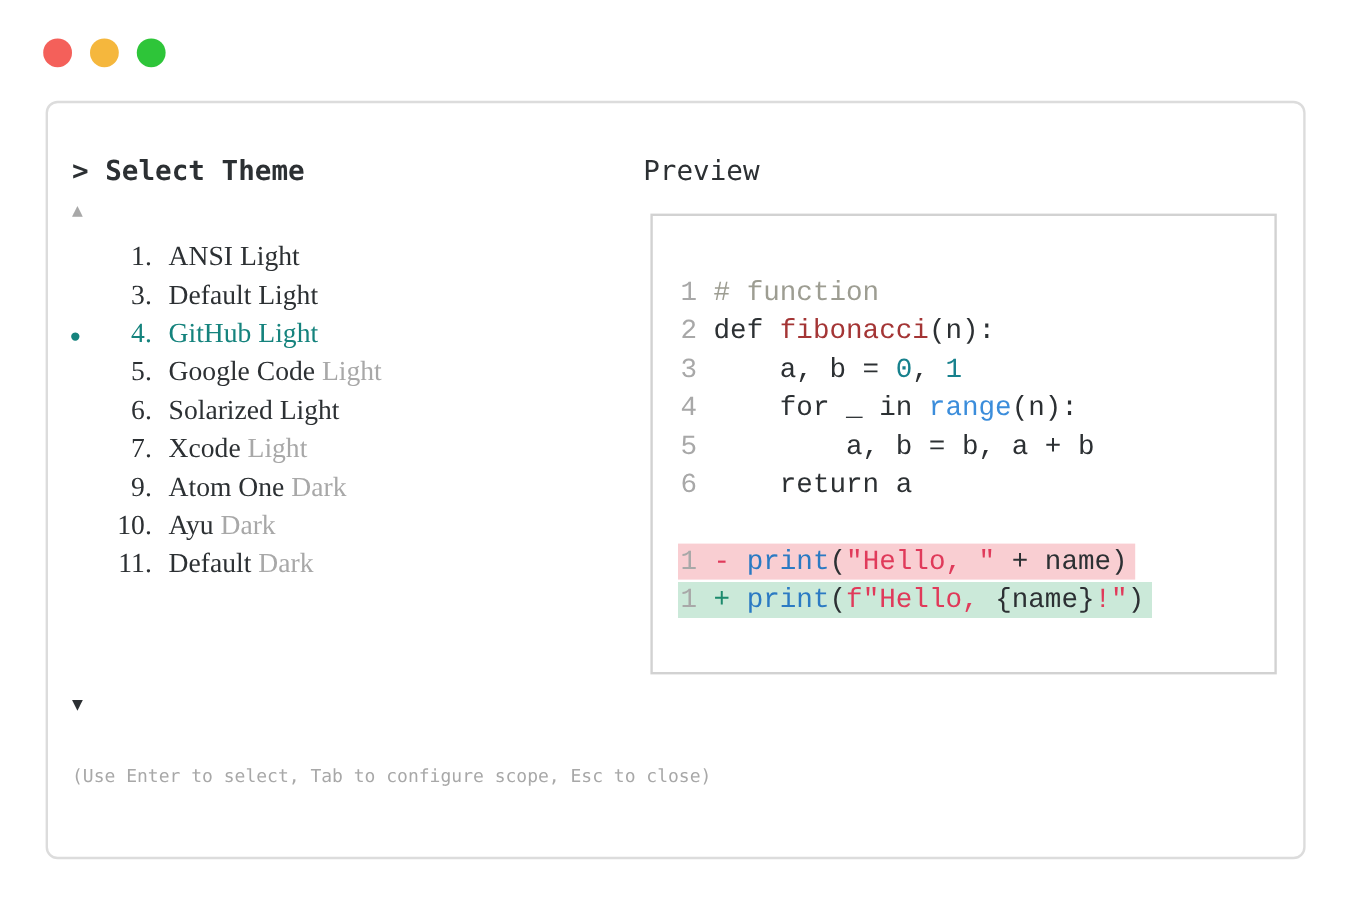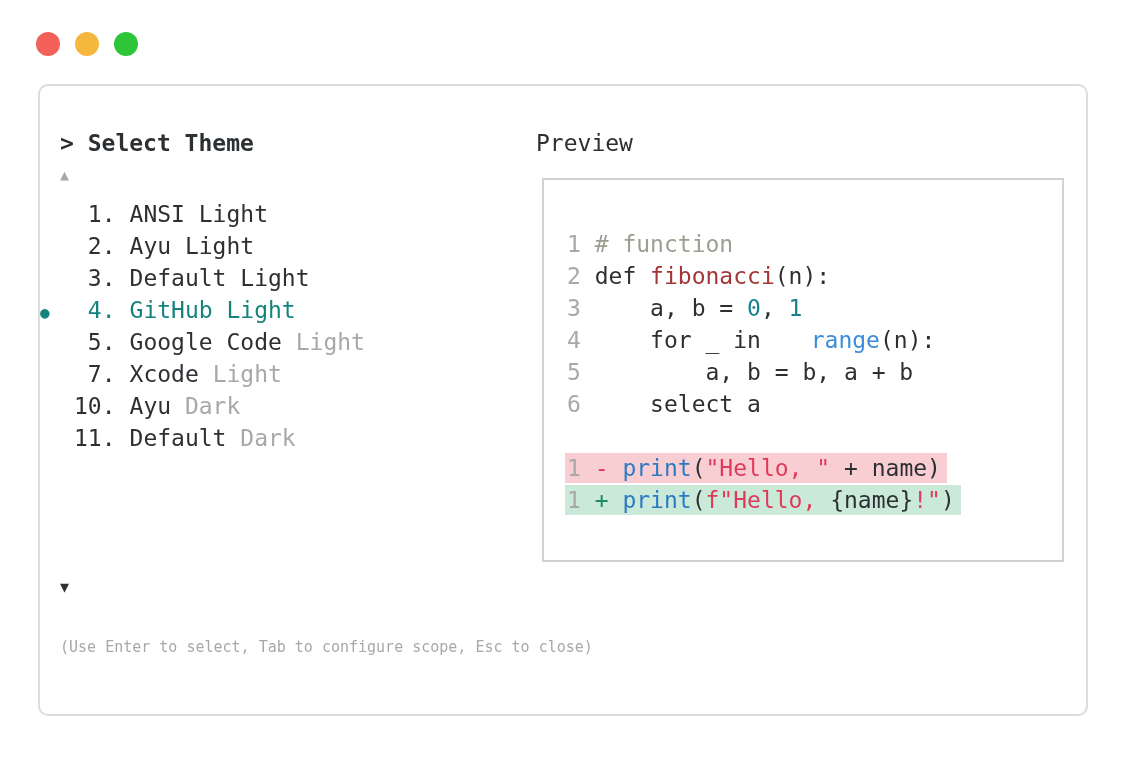--- a/index.html
+++ b/index.html
@@ -18,39 +18,39 @@
     position:absolute;left:38px;top:84px;width:1050px;height:632px;
     border:2px solid var(--border,#dcdcdc);border-radius:10px;background:#fff;
     box-sizing:border-box;
   }
   .prompt{position:absolute;left:20px;top:44px;font-size:23px;white-space:pre;color:var(--text,#2c3033);font-weight:bold;}
   .preview-title{position:absolute;left:496px;top:44px;font-size:23px;color:var(--text,#2c3033);}
   .scroll-up{position:absolute;left:20px;top:80px;font-size:15px;color:var(--muted,#a8a8a8);}
   .scroll-down{position:absolute;left:20px;top:492px;font-size:15px;color:var(--text,#2c3033);}
 
   .theme-list{position:absolute;left:0;top:112px;width:470px;}
-  .row{height:32px;line-height:32px;font-size:23px;white-space:pre;cursor:pointer;}
+  .row{height:32px;line-height:32px;font-size:23px;white-space:pre;padding-left:18px;cursor:pointer;font-family:Liberation Serif, serif;}
   .row .bullet{display:inline-block;width:34px;color:var(--accent,#15837d);font-size:16px;}
   .row .num{display:inline-block;width:3ch;text-align:right;margin-right:14px;}
   .row .suffix{color:var(--muted,#a8a8a8);}
   .row.selected .num,.row.selected .name,.row.selected .suffix{color:var(--accent,#15837d);}
 
   .preview-box{
     position:absolute;left:502px;top:92px;width:522px;height:384px;
     border:2px solid var(--preview_border,#d2d2d2);background:#fff;box-sizing:border-box;
-    padding:48px 0 0 23px;overflow:hidden;
+    padding:48px 0 0 23px;overflow:hidden;font-family:Liberation Mono, monospace;
   }
   .code-line{height:32px;line-height:32px;font-size:23px;white-space:pre;}
   .spacer{height:32px;}
   .ln{color:var(--muted,#a8a8a8);}
   .tk-d{color:var(--text,#2c3033);}
   .tk-c{color:var(--comment,#9d9d92);}
   .tk-f{color:var(--func_red,#a43535);}
   .tk-t{color:var(--num_teal,#17818d);}
-  .tk-rg{color:var(--blue_range,#3b8ddb);margin-left:36px;}
+  .tk-rg{color:var(--blue_range,#3b8ddb);}
   .tk-pr{color:var(--blue_print,#2b7ac3);}
   .tk-s{color:var(--string_red,#e03a5a);}
   .tk-plus{color:var(--plus_green,#1c8a6d);}
   .diff{display:inline-block;line-height:30px;padding:0 6px 0 2px;margin-left:-2px;}
   .diff.removed{background:var(--removed_bg,#f9ced2);}
   .diff.added{background:var(--added_bg,#cbe9d9);}
 
   .help{position:absolute;left:20px;top:552px;font-size:15px;color:var(--muted,#a8a8a8);white-space:pre;}
 </style>
 </head>
@@ -64,38 +64,39 @@
 
 <div class="panel">
 
   <div class="prompt">&gt; Select Theme</div>
   <div class="preview-title">Preview</div>
 
   <div class="scroll-up">▲</div>
 
   <div class="theme-list">
     <div class="row"><span class="bullet"></span><span class="num"> 1.</span><span class="name">ANSI Light</span><span class="suffix"></span></div>
-    <div class="row"><span class="bullet"></span><span class="num"> 2.</span><span class="name">Ayu Light</span><span class="suffix"></span></div>
     <div class="row"><span class="bullet"></span><span class="num"> 3.</span><span class="name">Default Light</span><span class="suffix"></span></div>
     <div class="row selected"><span class="bullet">●</span><span class="num"> 4.</span><span class="name">GitHub Light</span><span class="suffix"></span></div>
     <div class="row"><span class="bullet"></span><span class="num"> 5.</span><span class="name">Google Code </span><span class="suffix">Light</span></div>
+    <div class="row"><span class="bullet"></span><span class="num"> 6.</span><span class="name">Solarized Light</span><span class="suffix"></span></div>
     <div class="row"><span class="bullet"></span><span class="num"> 7.</span><span class="name">Xcode </span><span class="suffix">Light</span></div>
+    <div class="row"><span class="bullet"></span><span class="num"> 9.</span><span class="name">Atom One </span><span class="suffix">Dark</span></div>
     <div class="row"><span class="bullet"></span><span class="num">10.</span><span class="name">Ayu </span><span class="suffix">Dark</span></div>
     <div class="row"><span class="bullet"></span><span class="num">11.</span><span class="name">Default </span><span class="suffix">Dark</span></div>
   </div>
 
   <div class="scroll-down">▼</div>
 
   <div class="preview-box">
     <div class="code-line"><span class="ln">1</span><span class="tk-c"> # function</span></div>
     <div class="code-line"><span class="ln">2</span><span class="tk-d"> def </span><span class="tk-f">fibonacci</span><span class="tk-d">(n):</span></div>
     <div class="code-line"><span class="ln">3</span><span class="tk-d">     a, b = </span><span class="tk-t">0</span><span class="tk-d">, </span><span class="tk-t">1</span></div>
     <div class="code-line"><span class="ln">4</span><span class="tk-d">     for _ in </span><span class="tk-rg">range</span><span class="tk-d">(n):</span></div>
     <div class="code-line"><span class="ln">5</span><span class="tk-d">         a, b = b, a + b</span></div>
-    <div class="code-line"><span class="ln">6</span><span class="tk-d">     select a</span></div>
+    <div class="code-line"><span class="ln">6</span><span class="tk-d">     return a</span></div>
     <div class="spacer"></div>
     <div class="code-line"><span class="diff removed"><span class="ln">1</span><span class="tk-s"> - </span><span class="tk-pr">print</span><span class="tk-d">(</span><span class="tk-s">"Hello, "</span><span class="tk-d"> + name</span><span class="tk-d">)</span></span></div>
     <div class="code-line"><span class="diff added"><span class="ln">1</span><span class="tk-plus"> + </span><span class="tk-pr">print</span><span class="tk-d">(</span><span class="tk-s">f"Hello, </span><span class="tk-d">{name}</span><span class="tk-s">!"</span><span class="tk-d">)</span></span></div>
   </div>
 
   <div class="help">(Use Enter to select, Tab to configure scope, Esc to close)</div>
 
 </div>
 
 </body></html>

